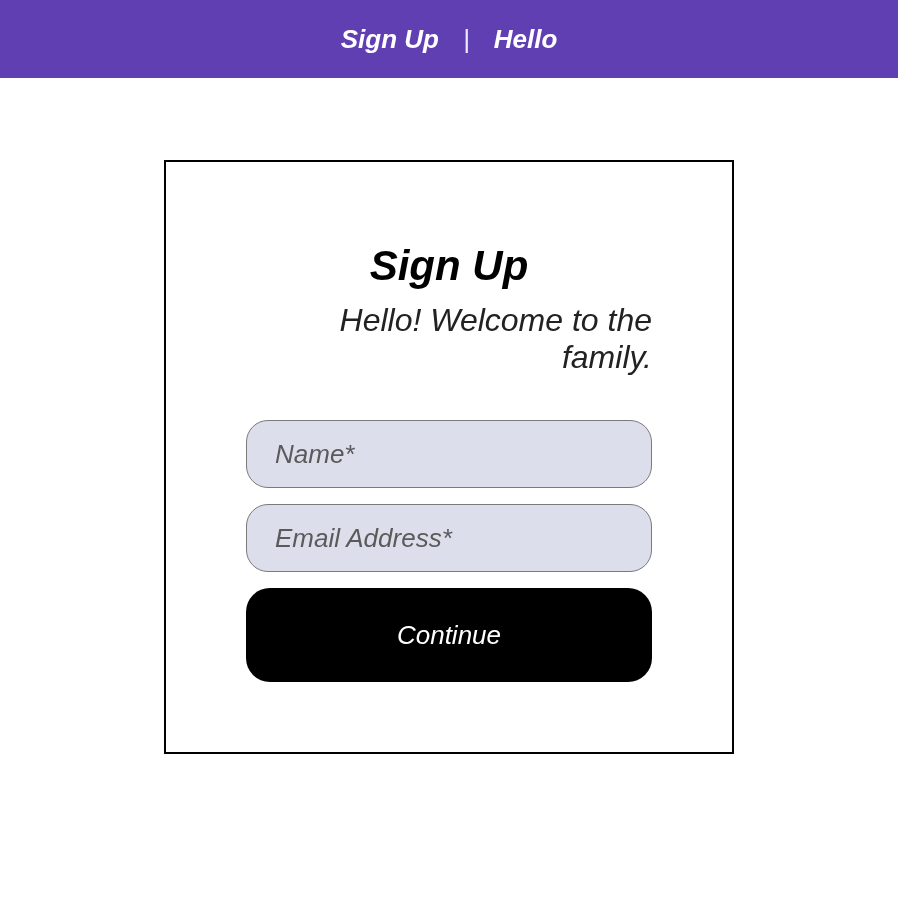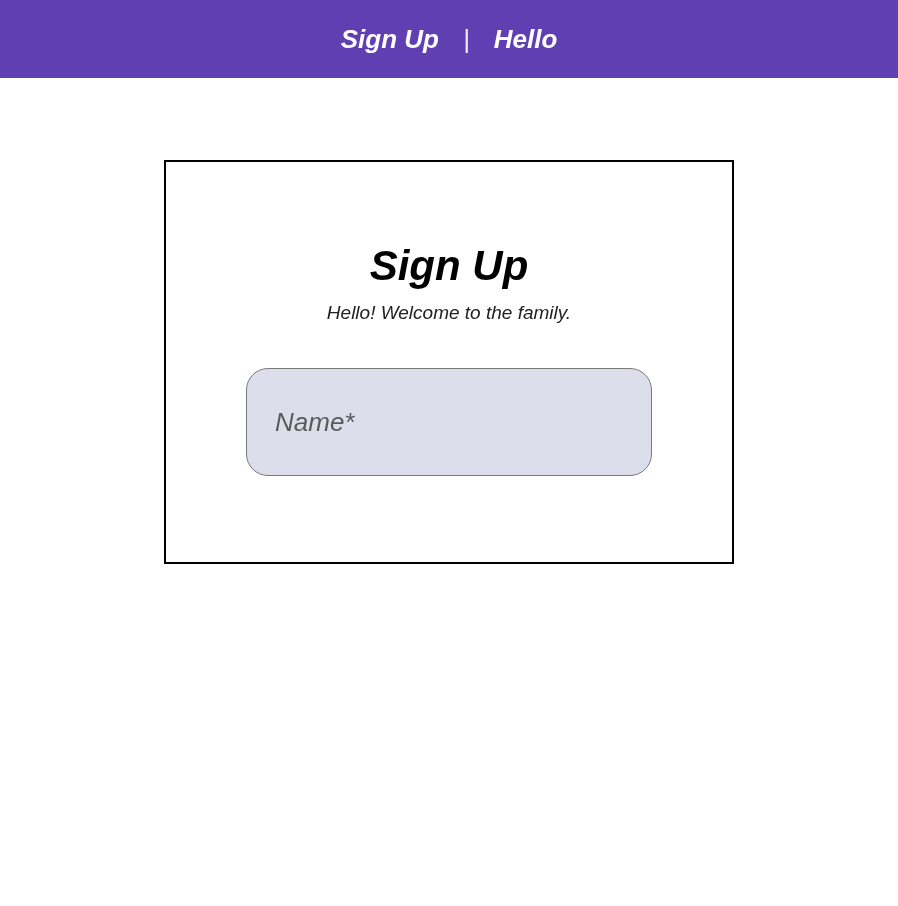--- a/index.html
+++ b/index.html
@@ -50,28 +50,28 @@
       flex-direction: column;
       align-items: center;
     }
     .card-title {
       font-size: 42px;
       font-weight: 800;
       color: #000000;
       margin-bottom: 12px;
     }
     .card-subtitle {
-      font-size: 19px;
+      font-size: 32px;
       color: #222222;
       margin-bottom: 44px;
-      text-align: left;
+      text-align: right;
     }
     .field {
       width: 100%;
-      height: 108px;
+      height: 68px;
       background: #dcdfeb;
       border: 1px solid #7a7a7a;
       border-radius: 22px;
       font-size: 26px;
       color: #333333;
       padding: 0 28px;
       margin-bottom: 16px;
       outline: none;
     }
     .field::placeholder {
@@ -98,15 +98,17 @@
   <a class="nav-link">Hello</a>
 </div>
 
 <div class="page">
   <div class="card">
     <h1 class="card-title">Sign Up</h1>
     <p class="card-subtitle">Hello! Welcome to the family.</p>
 
     <input type="text" class="field" placeholder="Name*" style="">
 
+    <input type="text" class="field" placeholder="Email Address*" style="">
 
+    <button class="continue-btn">Continue</button>
   </div>
 </div>
 
 </body></html>

